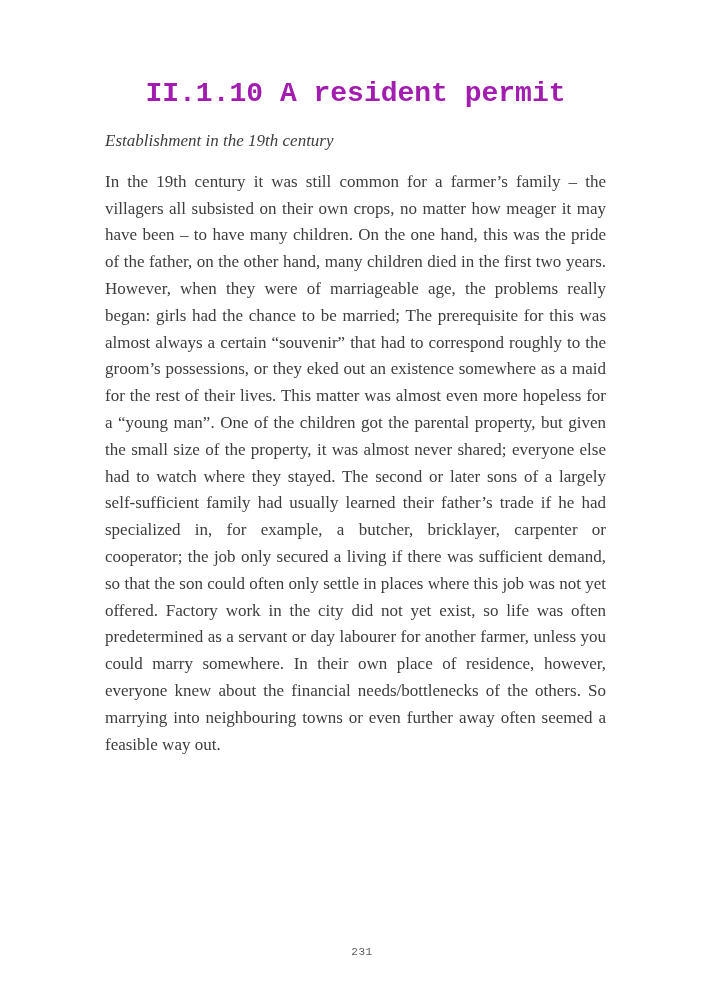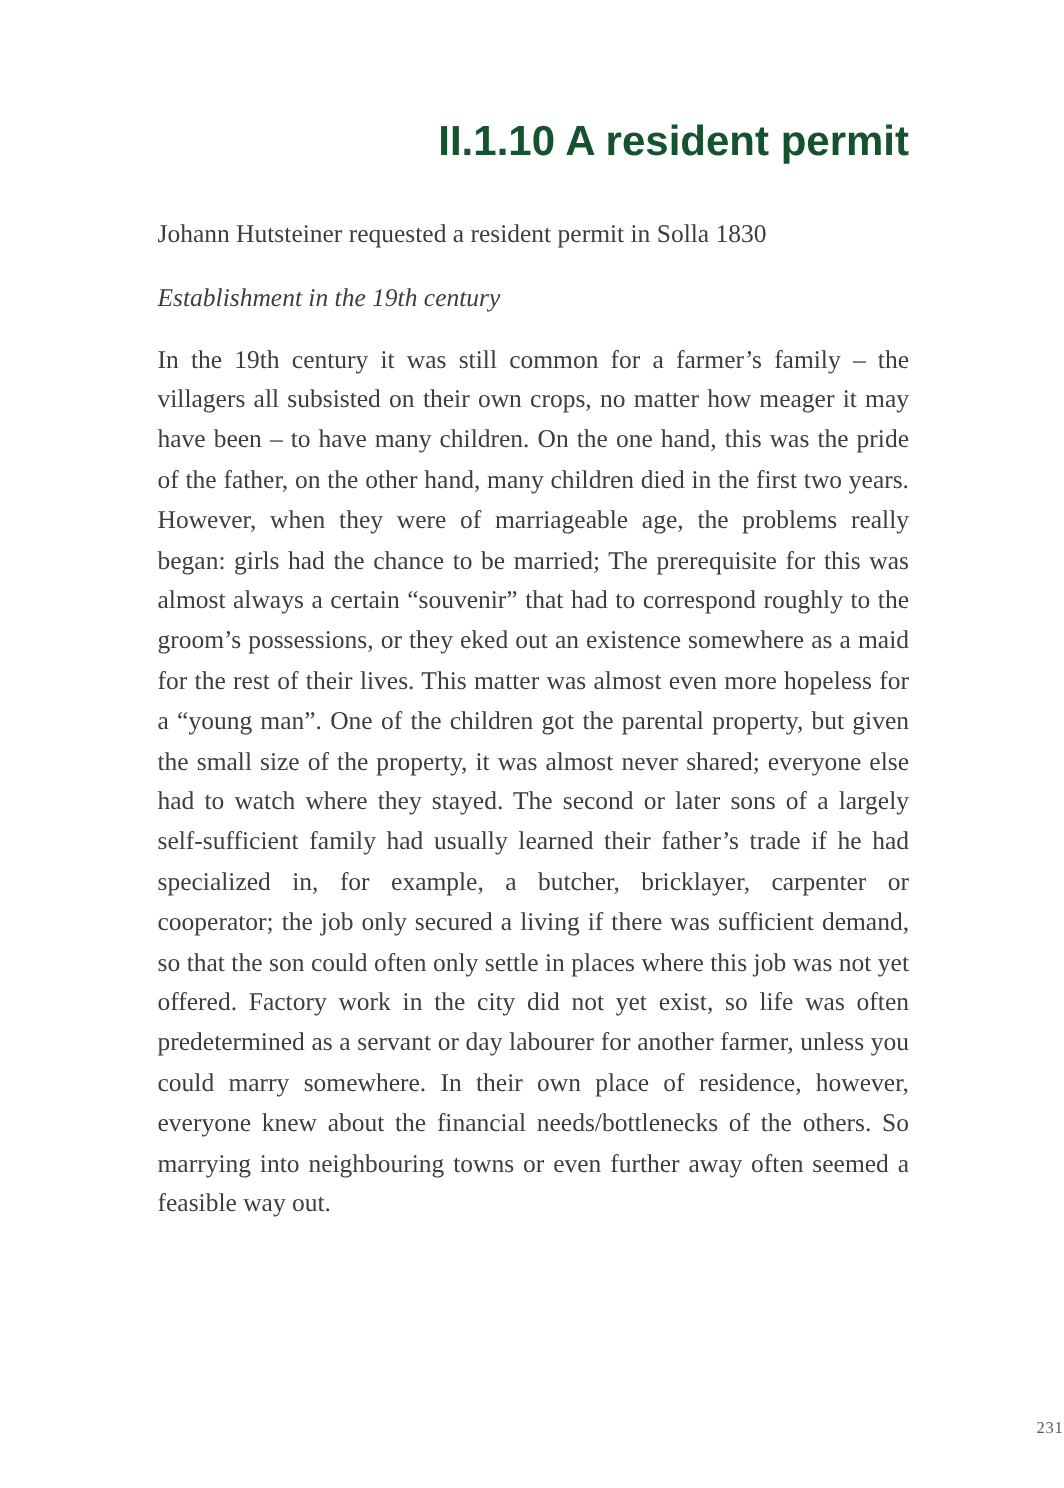--- a/index.html
+++ b/index.html
@@ -17,26 +17,26 @@
     box-sizing: border-box;
   }
   .content {
     position: absolute;
     left: 105px;
     top: 0;
     width: 501px;
   }
   .doc-title {
     margin: 76px 0 0 0;
-    font-family: Liberation Sans, sans-serif;
+    font-family: Liberation Mono, monospace;
     font-weight: 700;
     font-size: 28px;
     line-height: 36px;
-    text-align: right;
-    color: #14532d;
+    text-align: center;
+    color: #a21caf;
     letter-spacing: 0px;
   }
   .para {
     font-family: "Liberation Serif", "DejaVu Serif", serif;
     font-size: 17px;
     line-height: 26.8px;
     color: #3d3d3d;
     margin: 0;
   }
   .para-intro {
@@ -49,31 +49,30 @@
   .para-body {
     margin-top: 14px;
     text-align: justify;
     text-justify: inter-word;
   }
   .page-footer {
     position: absolute;
     left: 15px;
     right: 0;
     bottom: 34px;
-    text-align: right;
-    font-family: Liberation Serif, serif;
+    text-align: center;
+    font-family: Liberation Mono, monospace;
     font-size: 11px;
     color: #5a5a5a;
     letter-spacing: 0.5px;
   }
 </style>
 </head>
 <body>
 
 <div class="page">
   <div class="content">
     <h1 class="doc-title">II.1.10 A resident permit</h1>
-    <p class="para para-intro">Johann Hutsteiner requested a resident permit in Solla 1830</p>
     <p class="para para-subhead">Establishment in the 19th century</p>
     <p class="para para-body">In the 19th century it was still common for a farmer’s family – the villagers all subsisted on their own crops, no matter how meager it may have been – to have many children. On the one hand, this was the pride of the father, on the other hand, many children died in the first two years. However, when they were of marriageable age, the problems really began: girls had the chance to be married; The prerequisite for this was almost always a certain “souvenir” that had to correspond roughly to the groom’s possessions, or they eked out an existence somewhere as a maid for the rest of their lives. This matter was almost even more hopeless for a “young man”. One of the children got the parental property, but given the small size of the property, it was almost never shared; everyone else had to watch where they stayed. The second or later sons of a largely self-sufficient family had usually learned their father’s trade if he had specialized in, for example, a butcher, bricklayer, carpenter or cooperator; the job only secured a living if there was sufficient demand, so that the son could often only settle in places where this job was not yet offered. Factory work in the city did not yet exist, so life was often predetermined as a servant or day labourer for another farmer, unless you could marry somewhere. In their own place of residence, however, everyone knew about the financial needs/bottlenecks of the others. So marrying into neighbouring towns or even further away often seemed a feasible way out.</p>
   </div>
   <div class="page-footer">231</div>
 </div>
 
 </body></html>

